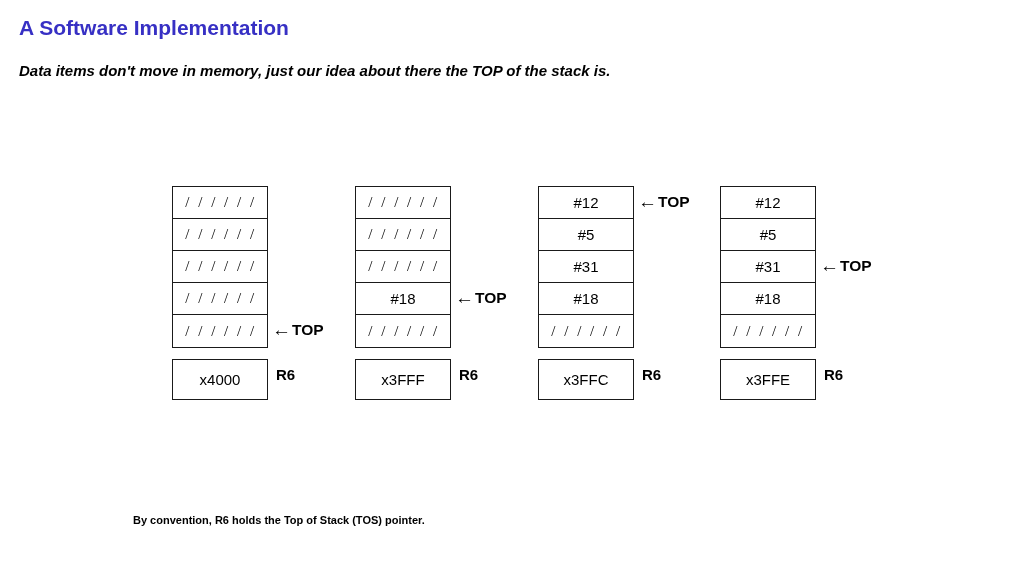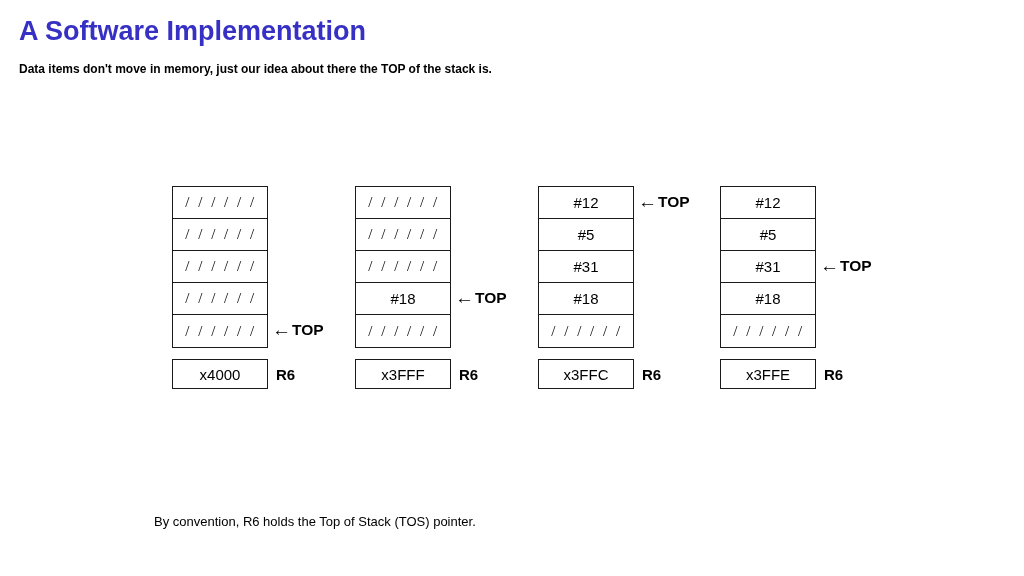--- a/index.html
+++ b/index.html
@@ -22,34 +22,35 @@
     left: 0; top: 0;
     width: 1024px;
     height: 576px;
   }
 
   
   #page-title {
     position: absolute;
     left: 19px;
     top: 16px;
-    font-size: 27px;
+    font-size: 21px;
     font-weight: bold;
     color: #3730c4;
     letter-spacing: 0px;
     white-space: nowrap;
   }
   #subtitle {
     position: absolute;
     left: 19px;
     top: 62px;
-    font-size: 12px;
-    font-weight: bold;
-    color: #000000;
-    white-space: nowrap;
+    font-size: 15px;
+    font-weight: bold;
+    color: #000000;
+    white-space: nowrap;
+    font-style: italic;
   }
 
   
   .stack-col {
     position: absolute;
     top: 186px;
   }
   .stack-box {
     position: absolute;
     left: 0;
@@ -80,21 +81,21 @@
     font-family: "Liberation Serif", serif;
     transform: translateX(1px);
   }
 
   
   .reg-box {
     position: absolute;
     left: 0;
     top: 173px;
     width: 96px;
-    height: 30px;
+    height: 41px;
     border: 1.6px solid #1a1a1a;
     box-sizing: border-box;
     background: #ffffff;
     display: flex;
     align-items: center;
     justify-content: center;
     font-size: 15px;
   }
   .reg-label {
     position: absolute;
@@ -122,24 +123,24 @@
     display: inline-block;
     font-size: 19px;
     line-height: 1;
     margin-right: 1px;
     transform: translateY(-1px);
   }
 
   
   #footer-note {
     position: absolute;
-    left: 154px;
+    left: 133px;
     top: 514px;
-    font-size: 13px;
-    font-weight: normal;
+    font-size: 11px;
+    font-weight: bold;
     color: #000000;
     white-space: nowrap;
   }
 </style>
 </head>
 <body>
 
 <div id="slide">
 
   <div id="page-title">A Software Implementation</div>

